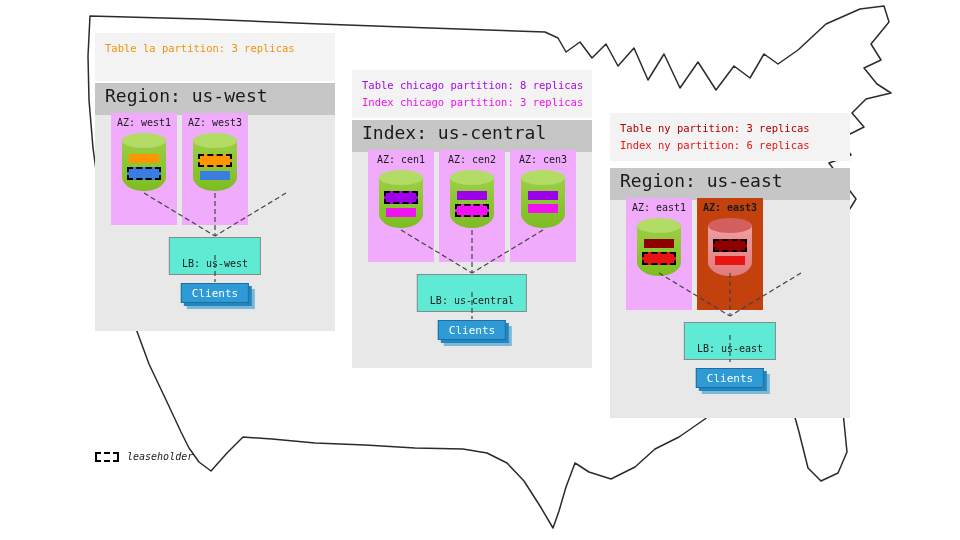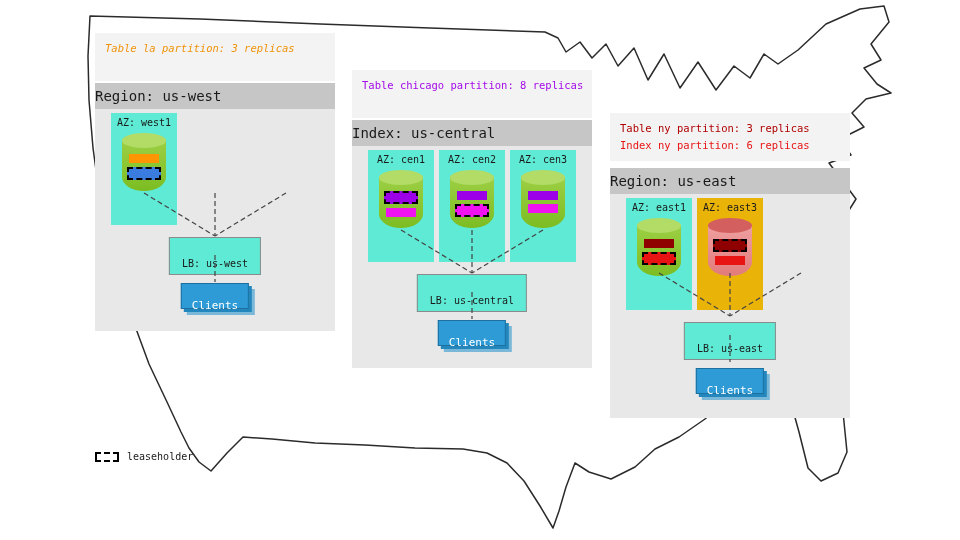--- a/index.html
+++ b/index.html
@@ -7,48 +7,48 @@
   #canvas {
     position:relative; width:960px; height:540px; overflow:hidden; background:#ffffff;
     font-family:"DejaVu Sans Mono","Liberation Mono",monospace; color:#1a1a1a;
   }
   svg.mapsvg { position:absolute; inset:0; }
   
   .ann { position:absolute; width:240px; height:48px; background:#f3f3f3; padding:7px 10px; z-index:2; }
   .ann-line { font-size:10.5px; line-height:17px; white-space:nowrap; }
   
   .region { position:absolute; width:240px; height:248px; background:#e8e8e8; z-index:2; }
-  .region-header { height:26px; line-height:26px; background:#c6c6c6; font-size:14px; white-space:nowrap; }
+  .region-header { height:32px; line-height:26px; padding-left:10px; background:#c6c6c6; font-size:18px; white-space:nowrap; }
   .az-row { position:absolute; top:30px; left:16px; display:flex; gap:5px; }
-  .az { width:66px; height:112px; background:#5eead4; }
+  .az { width:66px; height:112px; background:#f0abfc; }
   .az.down { background:#e25c5c; }
   .az-label { height:20px; padding-top:4px; font-size:10px; text-align:center; white-space:nowrap; }
   
   .cyl { position:relative; width:44px; height:58px; margin:0 auto; }
   .cyl-body { position:absolute; top:7px; left:0; width:100%; height:51px;
     border-radius:0 0 50% 50% / 0 0 14px 14px;
     background:linear-gradient(180deg,#9ccf44,#7cbd22); }
   .cyl-top { position:absolute; top:0; left:0; width:100%; height:15px; border-radius:50%; background:#b2dc66; }
   .az.down .cyl-body { background:linear-gradient(180deg,#efa0a0,#e27b7b); }
   .az.down .cyl-top { background:#d45f5f; }
   .bars { position:absolute; top:19px; left:0; right:0; display:flex; flex-direction:column; align-items:center; }
   .bar { width:30px; height:9px; margin:2px 0; }
   .bar.lh { width:34px; height:13px; border:2px dashed #000; }
   
   .lb { position:absolute; top:154px; left:50%; transform:translateX(-50%); background:#5eead4;
     border:1px solid #8a8a8a; font-size:10px; line-height:16px; height:24px; padding:18px 12px; white-space:nowrap; }
   .clients { position:absolute; top:200px; left:50%; transform:translateX(-50%); height:20px; line-height:20px;
-    padding:12px 10px; font-size:11px; color:#ffffff; border:1px solid #1d6f9e;
+    padding:0 10px; font-size:11px; color:#ffffff; border:1px solid #1d6f9e;
     box-shadow:3px 3px 0 #2386bd, 6px 6px 0 #7ab8d9; white-space:nowrap; }
   
   svg.connectors { position:absolute; inset:0; z-index:3; pointer-events:none; }
   
   .legend { position:absolute; left:95px; top:451px; display:flex; align-items:center; gap:8px; z-index:2; }
   .legend-swatch { width:24px; height:10px; border:2px dashed #000; background:#fff; }
-  .legend-label { font-size:10px; }
+  .legend-label { font-size:10px;font-style:italic; }
 </style>
 </head>
 <body>
 
 <div id="canvas">
 
   <svg class="mapsvg" viewBox="0 0 960 540" aria-hidden="true">
     <path d="M 90,16 L 200,19 L 320,24 L 430,28 L 545,32
              L 558,38 L 566,52 L 580,42 L 592,58 L 606,44
              L 618,66 L 634,48 L 648,80 L 664,54
@@ -64,44 +64,56 @@
              L 779,391 L 755,389 L 729,397
              L 705,419 L 679,437 L 655,449 L 635,467 L 611,479 L 589,472 L 575,463
              L 566,487 L 559,511 L 553,528
              L 540,506 L 524,481 L 507,463 L 487,453 L 463,449
              L 415,448 L 365,445 L 315,443 L 272,439 L 243,437
              L 227,453 L 211,471 L 199,462 L 189,448
              L 181,432 L 167,402 L 149,364 L 135,326 L 119,282 L 107,238 L 99,192 L 93,148 L 89,100 L 88,56 Z" fill="#ffffff" stroke="#2b2b2b" stroke-width="1.5" stroke-linejoin="round"></path>
   </svg>
 
   <div class="ann" style="left:95px; top:33px;">
-    <div class="ann-line" style="color: rgb(240, 147, 10); font-style: italic;">Table la partition: 3 replicas</div>
+    <div class="ann-line" style="color: rgb(240, 147, 10);">Table la partition: 3 replicas</div>
   </div>
 
   <div class="region" style="left:95px; top:83px;">
     <div class="region-header">Region: us-west</div>
     <div class="az-row">
       <div class="az">
         <div class="az-label">AZ: west1</div>
         <div class="cyl">
           <div class="cyl-body"></div>
           <div class="cyl-top"></div>
           <div class="bars">
             <div class="bar" style="background-color: rgb(255, 149, 0);"></div>
             <div class="bar lh" style="background-color: rgb(58, 124, 224);"></div>
           </div>
         </div>
       </div>
+      <div class="az">
+        <div class="az-label">AZ: west3</div>
+        <div class="cyl">
+          <div class="cyl-body"></div>
+          <div class="cyl-top"></div>
+          <div class="bars">
+            <div class="bar lh" style="background-color: rgb(255, 149, 0);"></div>
+            <div class="bar" style="background-color: rgb(58, 124, 224);"></div>
+          </div>
+        </div>
+      </div>
     </div>
     <div class="lb">LB: us-west</div>
     <div class="clients" style="background-color: rgb(46, 155, 214);">Clients</div>
   </div>
 
   <div class="ann" style="left:352px; top:70px;">
     <div class="ann-line" style="color: rgb(164, 10, 232);">Table chicago partition: 8 replicas</div>
+    <div class="ann-line" style="color: rgb(240, 18, 240);">Index chicago partition: 3 replicas</div>
   </div>
 
   <div class="region" style="left:352px; top:120px;">
     <div class="region-header">Index: us-central</div>
     <div class="az-row">
       <div class="az">
         <div class="az-label">AZ: cen1</div>
         <div class="cyl">
           <div class="cyl-body"></div>
           <div class="cyl-top"></div>
@@ -150,21 +162,21 @@
         <div class="az-label">AZ: east1</div>
         <div class="cyl">
           <div class="cyl-body"></div>
           <div class="cyl-top"></div>
           <div class="bars">
             <div class="bar" style="background-color: rgb(143, 0, 0);"></div>
             <div class="bar lh" style="background-color: rgb(232, 20, 20);"></div>
           </div>
         </div>
       </div>
-      <div class="az down" style="background-color: #eab308;">
+      <div class="az down" style="background-color: #c2410c; font-weight: bold;">
         <div class="az-label">AZ: east3</div>
         <div class="cyl">
           <div class="cyl-body"></div>
           <div class="cyl-top"></div>
           <div class="bars">
             <div class="bar lh" style="background-color: rgb(143, 0, 0);"></div>
             <div class="bar" style="background-color: rgb(232, 20, 20);"></div>
           </div>
         </div>
       </div>

